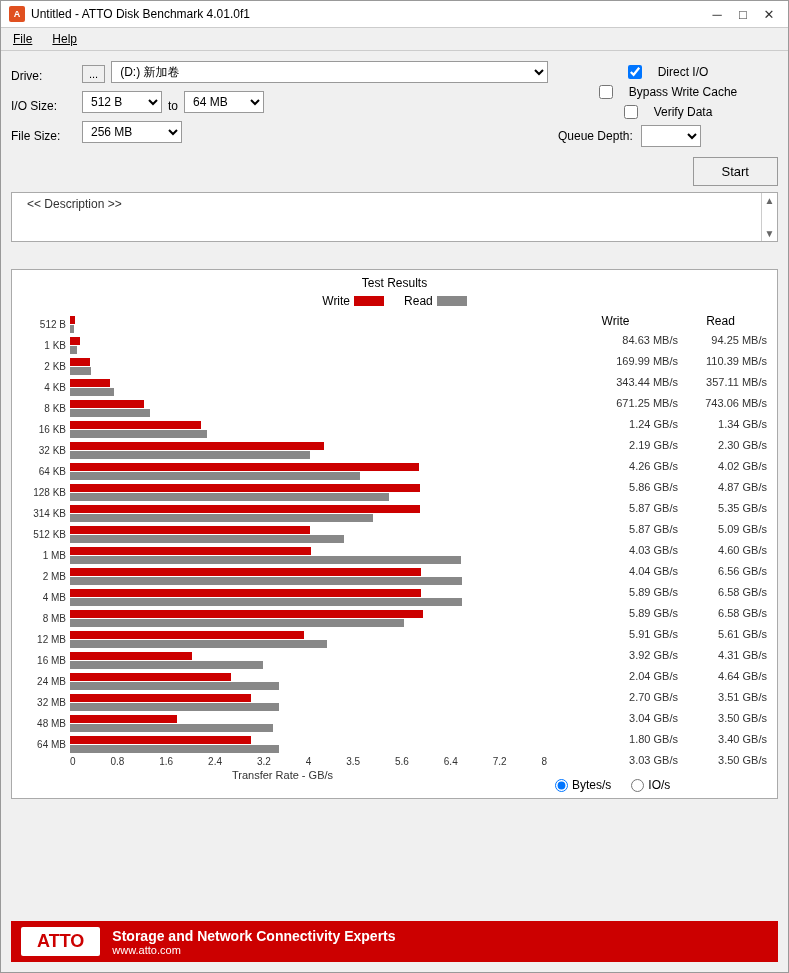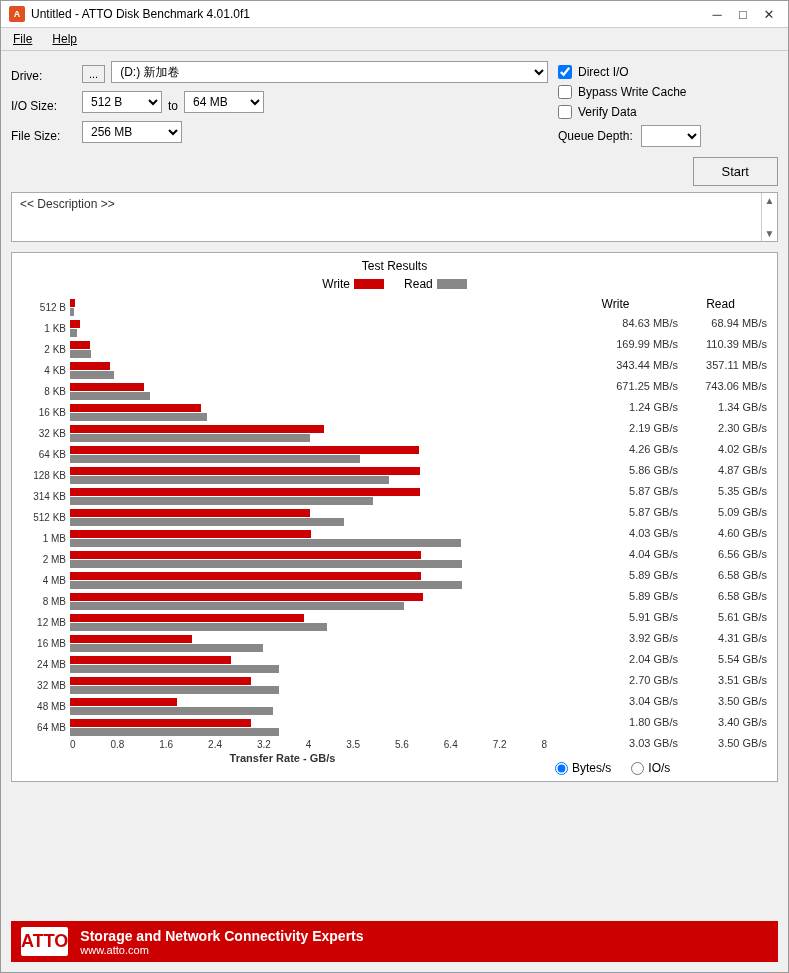--- a/index.html
+++ b/index.html
@@ -137,22 +137,23 @@
       height: 22px;
       border: 1px solid #999;
       background: white;
       font-size: 12px;
       padding: 0 4px;
       width: 100px;
     }
     .checkbox-row {
       display: flex;
       align-items: center;
-      gap: 6px;
-      font-size: 12px;
+      gap: 16px;
+      font-size: 12px;
+      justify-content: center;
     }
     .checkbox-row input[type=checkbox] {
       width: 14px;
       height: 14px;
     }
     .queue-row {
       display: flex;
       align-items: center;
       gap: 8px;
       font-size: 12px;
@@ -173,23 +174,23 @@
       font-size: 13px;
       align-self: flex-end;
       margin-top: 4px;
     }
     .description-box {
       border: 1px solid #aaa;
       background: white;
       height: 50px;
       display: flex;
       align-items: flex-start;
-      padding: 4px 8px;
+      padding: 4px 15px;
       position: relative;
-      margin-bottom: 4px;
+      margin-bottom: 21px;
     }
     .description-text {
       font-size: 12px;
       color: #333;
     }
     .desc-scrollbar {
       position: absolute;
       right: 0;
       top: 0;
       bottom: 0;
@@ -286,21 +287,20 @@
     }
     .x-label {
       font-size: 10px;
       color: #333;
     }
     .x-axis-title {
       text-align: center;
       font-size: 11px;
       color: #333;
       margin-top: 2px;
-      font-weight: bold;
     }
     .chart-right {
       width: 220px;
       display: flex;
       flex-direction: column;
     }
     .data-header {
       display: flex;
       justify-content: flex-end;
       gap: 20px;
@@ -356,21 +356,21 @@
       align-items: center;
       padding: 6px 10px;
       gap: 12px;
       margin-top: auto;
     }
     .footer-logo {
       background: #fff;
       color: #cc0000;
       font-weight: bold;
       font-size: 18px;
-      padding: 4px 0;
+      padding: 4px 16px;
       border-radius: 2px;
     }
     .footer-text {
       color: white;
       font-size: 14px;
       font-weight: bold;
     }
     .footer-url {
       color: white;
       font-size: 11px;
@@ -648,21 +648,21 @@
 
         <div class="chart-right">
           <div class="data-header">
             <span class="data-col-header">Write</span>
             <span class="data-col-header">Read</span>
           </div>
           <div class="data-rows" id="data-rows">
 
           <div class="data-row">
                 <span class="data-write">84.63 MB/s</span>
-                <span class="data-read">68.94 MB/s</span>
+                <span class="data-read">94.25 MB/s</span>
               </div>
               <div class="data-row">
                 <span class="data-write">169.99 MB/s</span>
                 <span class="data-read">110.39 MB/s</span>
               </div>
               <div class="data-row">
                 <span class="data-write">343.44 MB/s</span>
                 <span class="data-read">357.11 MB/s</span>
               </div>
               <div class="data-row">
@@ -712,21 +712,21 @@
               <div class="data-row">
                 <span class="data-write">5.91 GB/s</span>
                 <span class="data-read">5.61 GB/s</span>
               </div>
               <div class="data-row">
                 <span class="data-write">3.92 GB/s</span>
                 <span class="data-read">4.31 GB/s</span>
               </div>
               <div class="data-row">
                 <span class="data-write">2.04 GB/s</span>
-                <span class="data-read">5.54 GB/s</span>
+                <span class="data-read">4.64 GB/s</span>
               </div>
               <div class="data-row">
                 <span class="data-write">2.70 GB/s</span>
                 <span class="data-read">3.51 GB/s</span>
               </div>
               <div class="data-row">
                 <span class="data-write">3.04 GB/s</span>
                 <span class="data-read">3.50 GB/s</span>
               </div>
               <div class="data-row">

